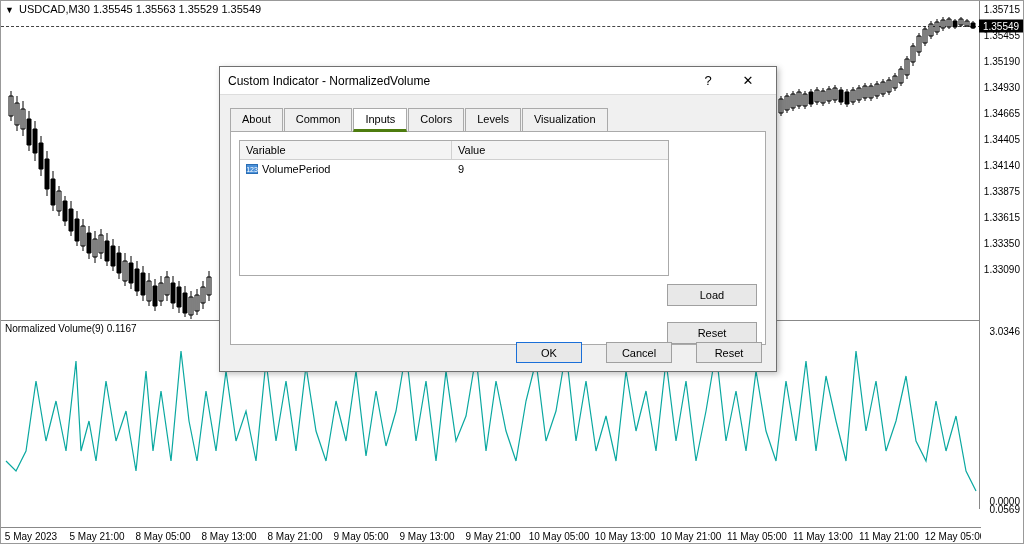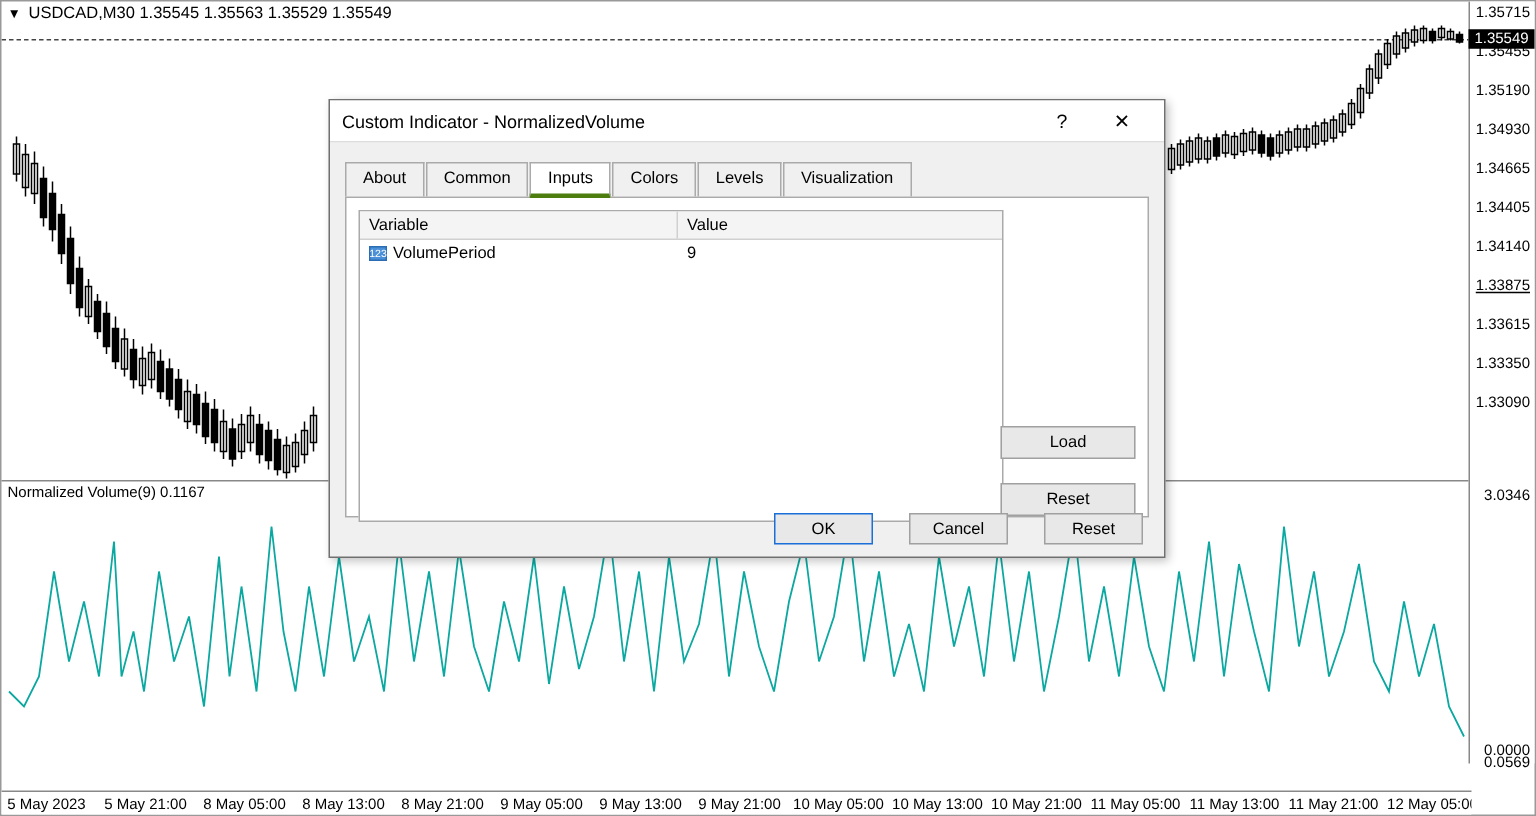--- a/index.html
+++ b/index.html
@@ -133,21 +133,21 @@
   .tab-pane {
     margin: 0 10px 10px 10px;
     border: 1px solid #aaa;
     background: #fff;
     height: 214px;
     position: relative;
   }
   .param-table {
     position: absolute;
     top: 8px; left: 8px;
-    width: 430px; height: 208px;
+    width: 430px; height: 136px;
     border: 1px solid #aaa;
     background: #fff;
   }
   .param-header {
     display: flex;
     background: #f4f4f4;
     border-bottom: 1px solid #d0d0d0;
     font-size: 11px;
   }
   .param-header > div {
@@ -291,21 +291,21 @@
 
 <div class="price-axis">
   <div id="y-ticks">
       <div class="price-tick" style="top: 8px;">1.35715</div>
       <div class="price-tick" style="top: 34px;">1.35455</div>
       <div class="price-tick" style="top: 60px;">1.35190</div>
       <div class="price-tick" style="top: 86px;">1.34930</div>
       <div class="price-tick" style="top: 112px;">1.34665</div>
       <div class="price-tick" style="top: 138px;">1.34405</div>
       <div class="price-tick" style="top: 164px;">1.34140</div>
-      <div class="price-tick" style="top: 190px; text-decoration: underline;">1.33875</div>
+      <div class="price-tick" style="top: 190px;">1.33875</div>
       <div class="price-tick" style="top: 216px;">1.33615</div>
       <div class="price-tick" style="top: 242px;">1.33350</div>
       <div class="price-tick" style="top: 268px;">1.33090</div>
     </div>
   <div class="price-current" id="cur-price" style="top: 25px;">1.35549</div>
   <div id="ind-ticks">
       <div class="price-tick" style="top: 330px;">3.0346</div>
       <div class="price-tick" style="top: 500px;">0.0000</div>
       <div class="price-tick" style="top: 508px;">0.0569</div>
     </div>

